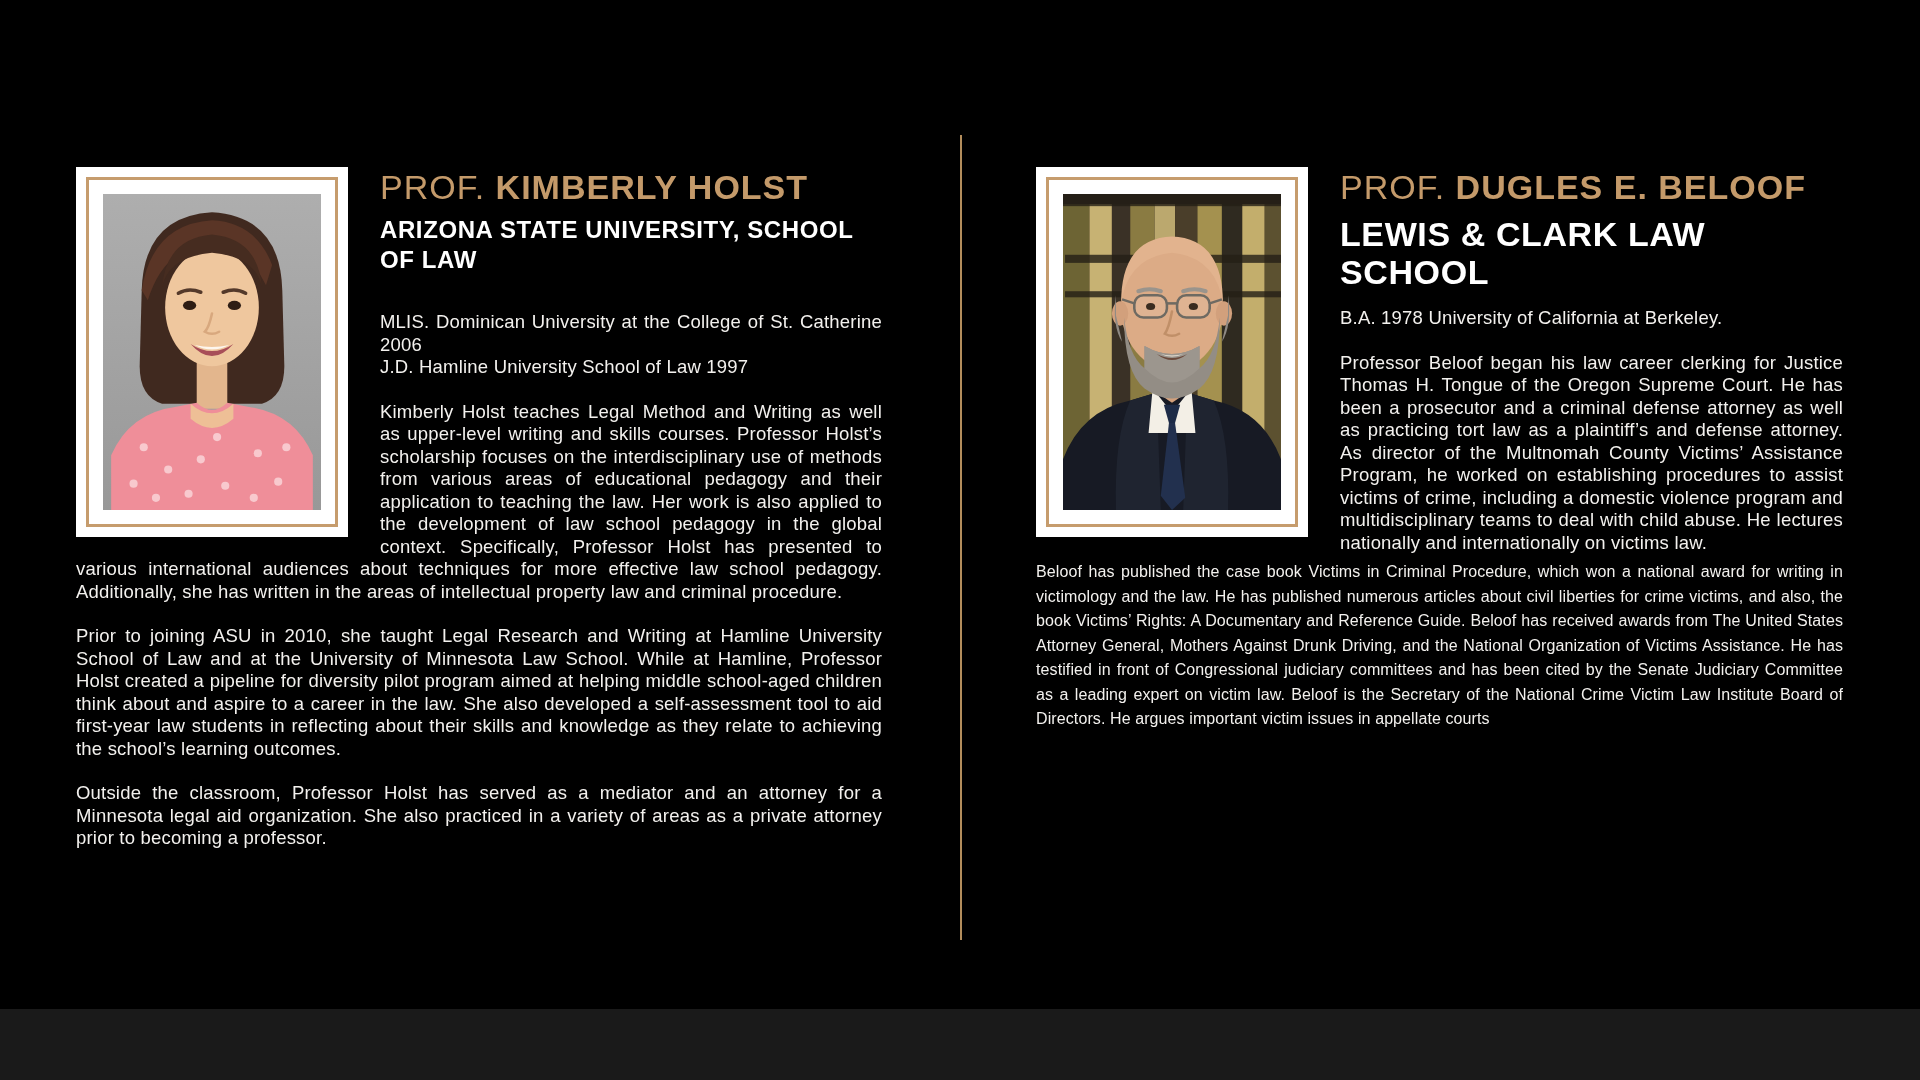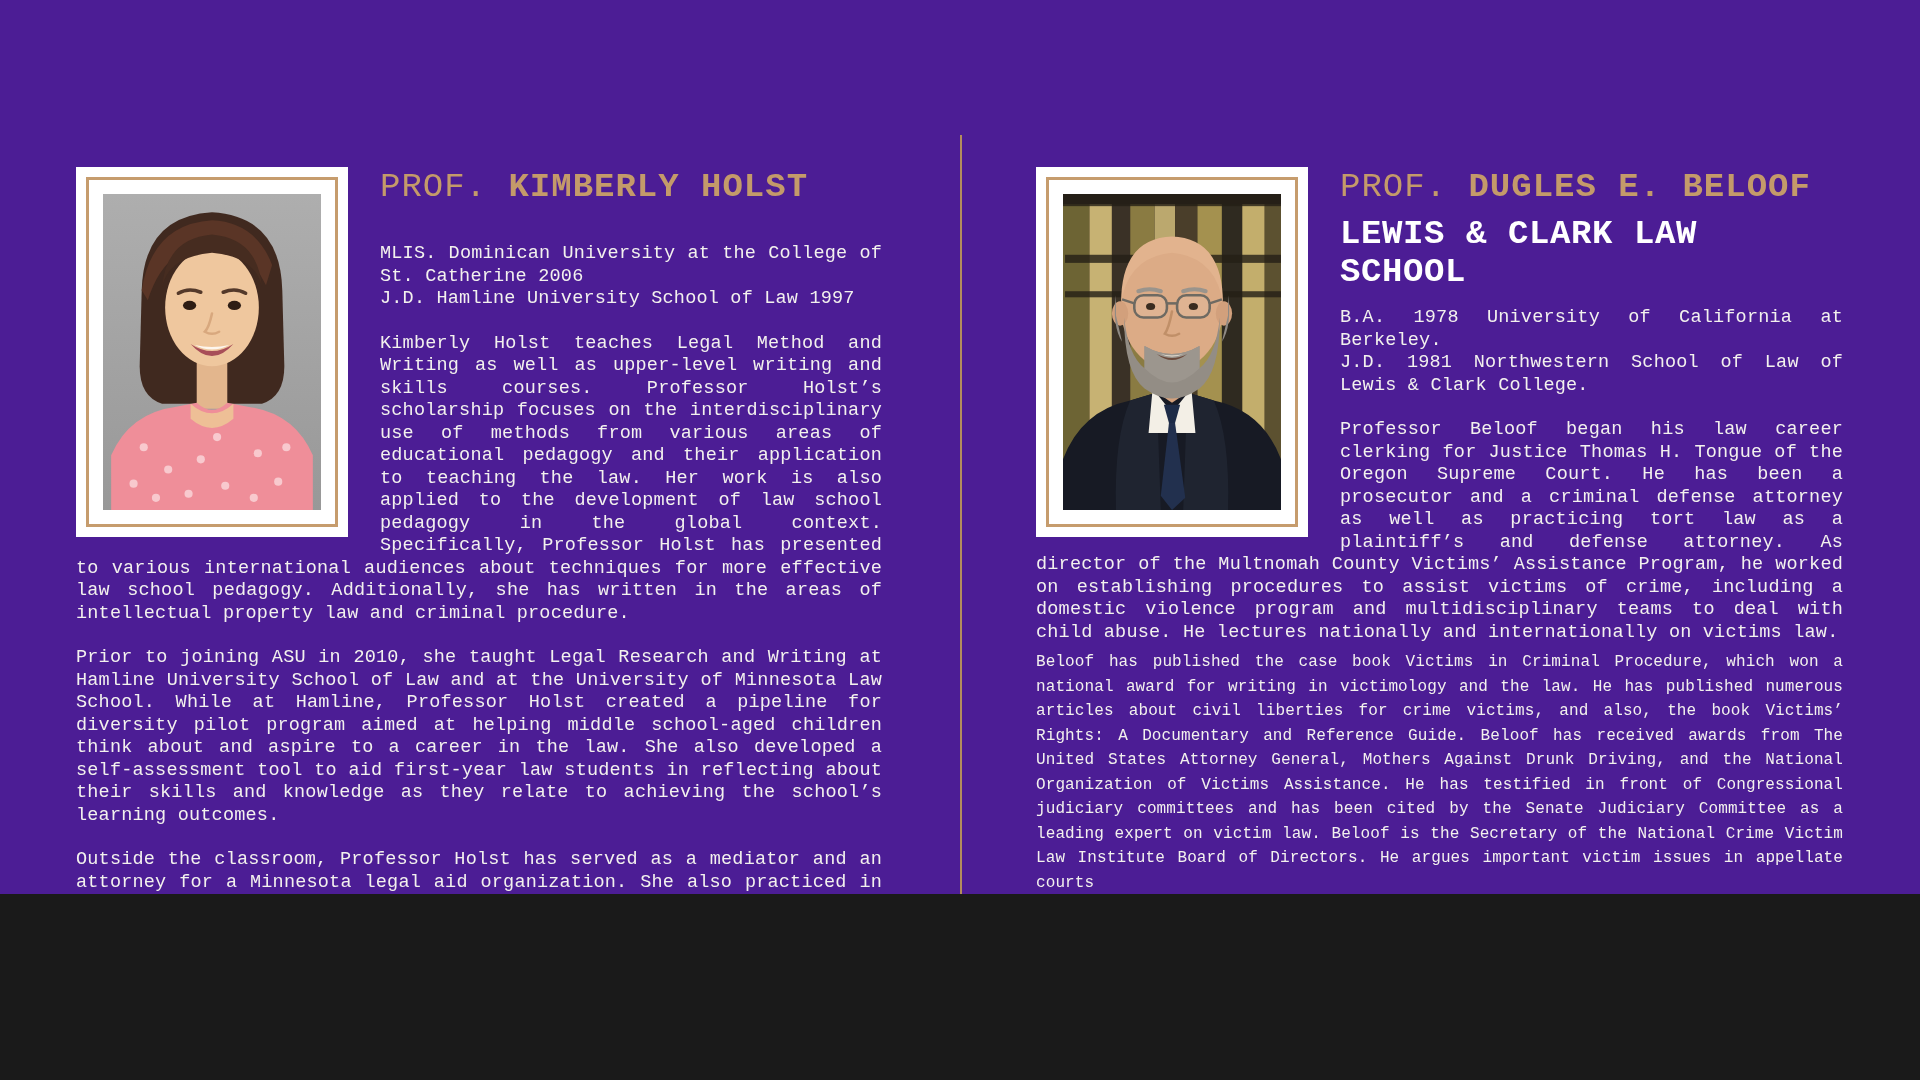--- a/index.html
+++ b/index.html
@@ -1,18 +1,18 @@
 <!DOCTYPE html>
 <html><head>
 <meta charset="utf-8">
 <style>
   html,body{margin:0;padding:0;background:#1a1a1a;}
   .canvas{
-    position:relative;width:1920px;height:894px;background:#4c1d95;
-    overflow:hidden;font-family:Liberation Mono, monospace;color:#f3f1ee;
+    position:relative;width:1920px;height:1009px;background:#000000;
+    overflow:hidden;font-family:Liberation Sans, sans-serif;color:#f3f1ee;
   }
   .divider{position:absolute;left:960px;top:135px;width:2px;height:805px;background:#b38d5c;}
   .col{position:absolute;top:167px;}
   .col-left{left:76px;width:806px;}
   .col-right{left:1036px;width:807px;}
 
   .photo-frame{
     float:left;width:272px;height:370px;background:#ffffff;
     padding:10px;box-sizing:border-box;margin-right:32px;margin-bottom:14px;
   }
@@ -102,20 +102,21 @@
               <circle cx="148" cy="300" r="4"></circle>
               <circle cx="30" cy="286" r="4"></circle>
           </g>
 
           <path d="M86 207 Q107 226 128 207 L128 222 Q107 240 86 222 Z" fill="#eebf96"></path>
         </svg>
       </div>
     </div>
 
     <h1 class="prof-line"><span class="prof-prefix">PROF.</span> <span class="prof-name">KIMBERLY HOLST</span></h1>
+    <h2 class="school school-sm">ARIZONA STATE UNIVERSITY, SCHOOL OF LAW</h2>
 
     <div class="creds">
       <div class="cred-line">MLIS. Dominican University at the College of St. Catherine 2006</div>
       <div class="cred-line">J.D. Hamline University School of Law 1997</div>
     </div>
 
     <p class="bio">Kimberly Holst teaches Legal Method and Writing as well as upper-level writing and skills courses. Professor Holst’s scholarship focuses on the interdisciplinary use of methods from various areas of educational pedagogy and their application to teaching the law. Her work is also applied to the development of law school pedagogy in the global context. Specifically, Professor Holst has presented to various international audiences about techniques for more effective law school pedagogy. Additionally, she has written in the areas of intellectual property law and criminal procedure.</p>
     <p class="bio">Prior to joining ASU in 2010, she taught Legal Research and Writing at Hamline University School of Law and at the University of Minnesota Law School. While at Hamline, Professor Holst created a pipeline for diversity pilot program aimed at helping middle school-aged children think about and aspire to a career in the law. She also developed a self-assessment tool to aid first-year law students in reflecting about their skills and knowledge as they relate to achieving the school’s learning outcomes.</p>
     <p class="bio">Outside the classroom, Professor Holst has served as a mediator and an attorney for a Minnesota legal aid organization.  She also practiced in a variety of areas as a private attorney prior to becoming a professor.</p>
   </div>
@@ -186,20 +187,19 @@
           <path d="M96 158 Q107 163 118 158 Q107 161 96 158 Z" fill="#efe7da"></path>
         </svg>
       </div>
     </div>
 
     <h1 class="prof-line"><span class="prof-prefix">PROF.</span> <span class="prof-name">DUGLES E. BELOOF</span></h1>
     <h2 class="school school-lg">LEWIS &amp; CLARK LAW SCHOOL</h2>
 
     <div class="creds">
       <div class="cred-line">B.A. 1978 University of California at Berkeley.</div>
-      <div class="cred-line">J.D. 1981 Northwestern School of Law of Lewis &amp; Clark College.</div>
     </div>
 
     <p class="bio">Professor Beloof began his law career clerking for Justice Thomas H. Tongue of the Oregon Supreme Court. He has been a prosecutor and a criminal defense attorney as well as practicing tort law as a plaintiff’s and defense attorney. As director of the Multnomah County Victims’ Assistance Program, he worked on establishing procedures to assist victims of crime, including a domestic violence program and multidisciplinary teams to deal with child abuse. He lectures nationally and internationally on victims law.</p>
     <p class="bio bio-small">Beloof has published the case book Victims in Criminal Procedure, which won a national award for writing in victimology and the law. He has published numerous articles about civil liberties for crime victims, and also, the book Victims’ Rights: A Documentary and Reference Guide.  Beloof has received awards from The United States Attorney General, Mothers Against Drunk Driving, and the National Organization of Victims Assistance. He has testified in front of Congressional judiciary committees and has been cited by the Senate Judiciary Committee as a leading expert on victim law. Beloof is the Secretary of the National Crime Victim Law Institute Board of Directors. He argues important victim issues in appellate courts</p>
   </div>
 
 </div>
 
 </body></html>

